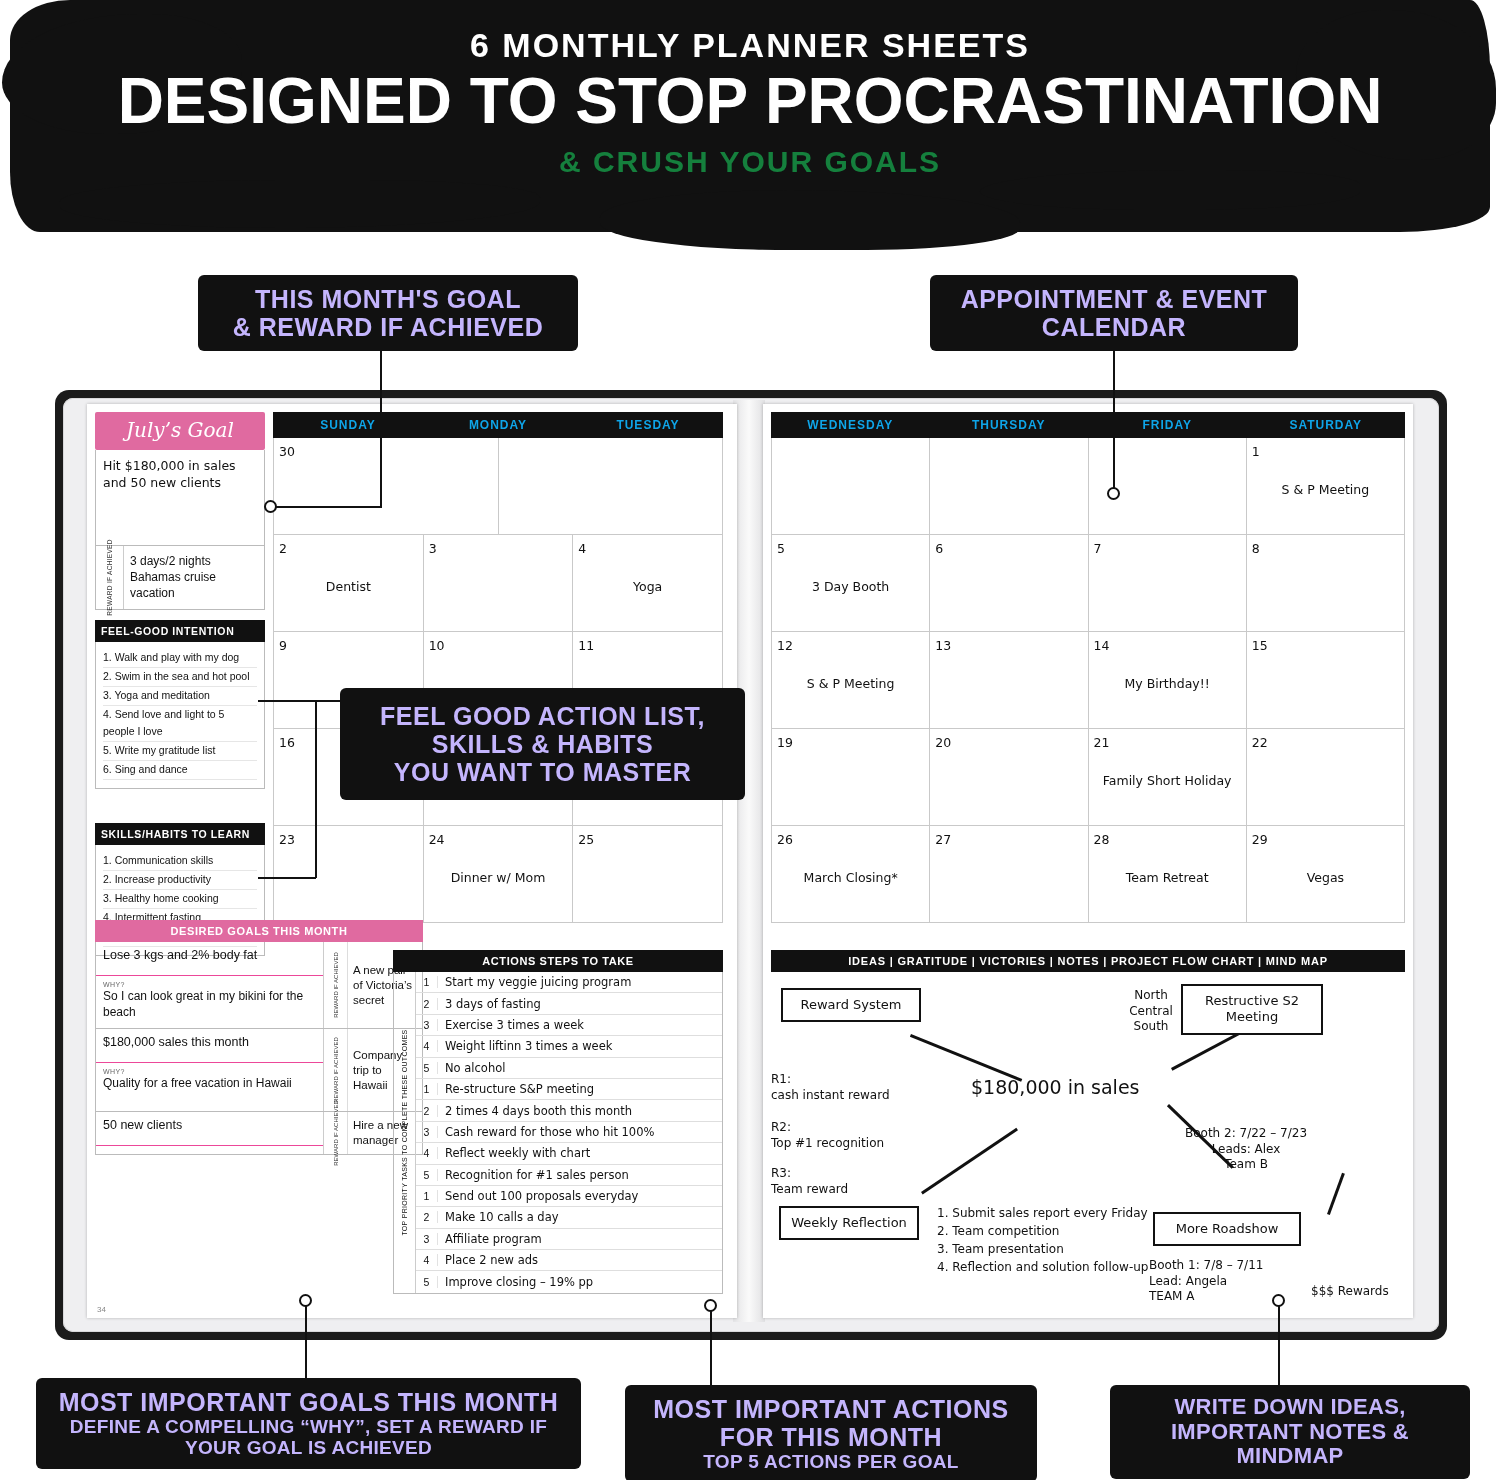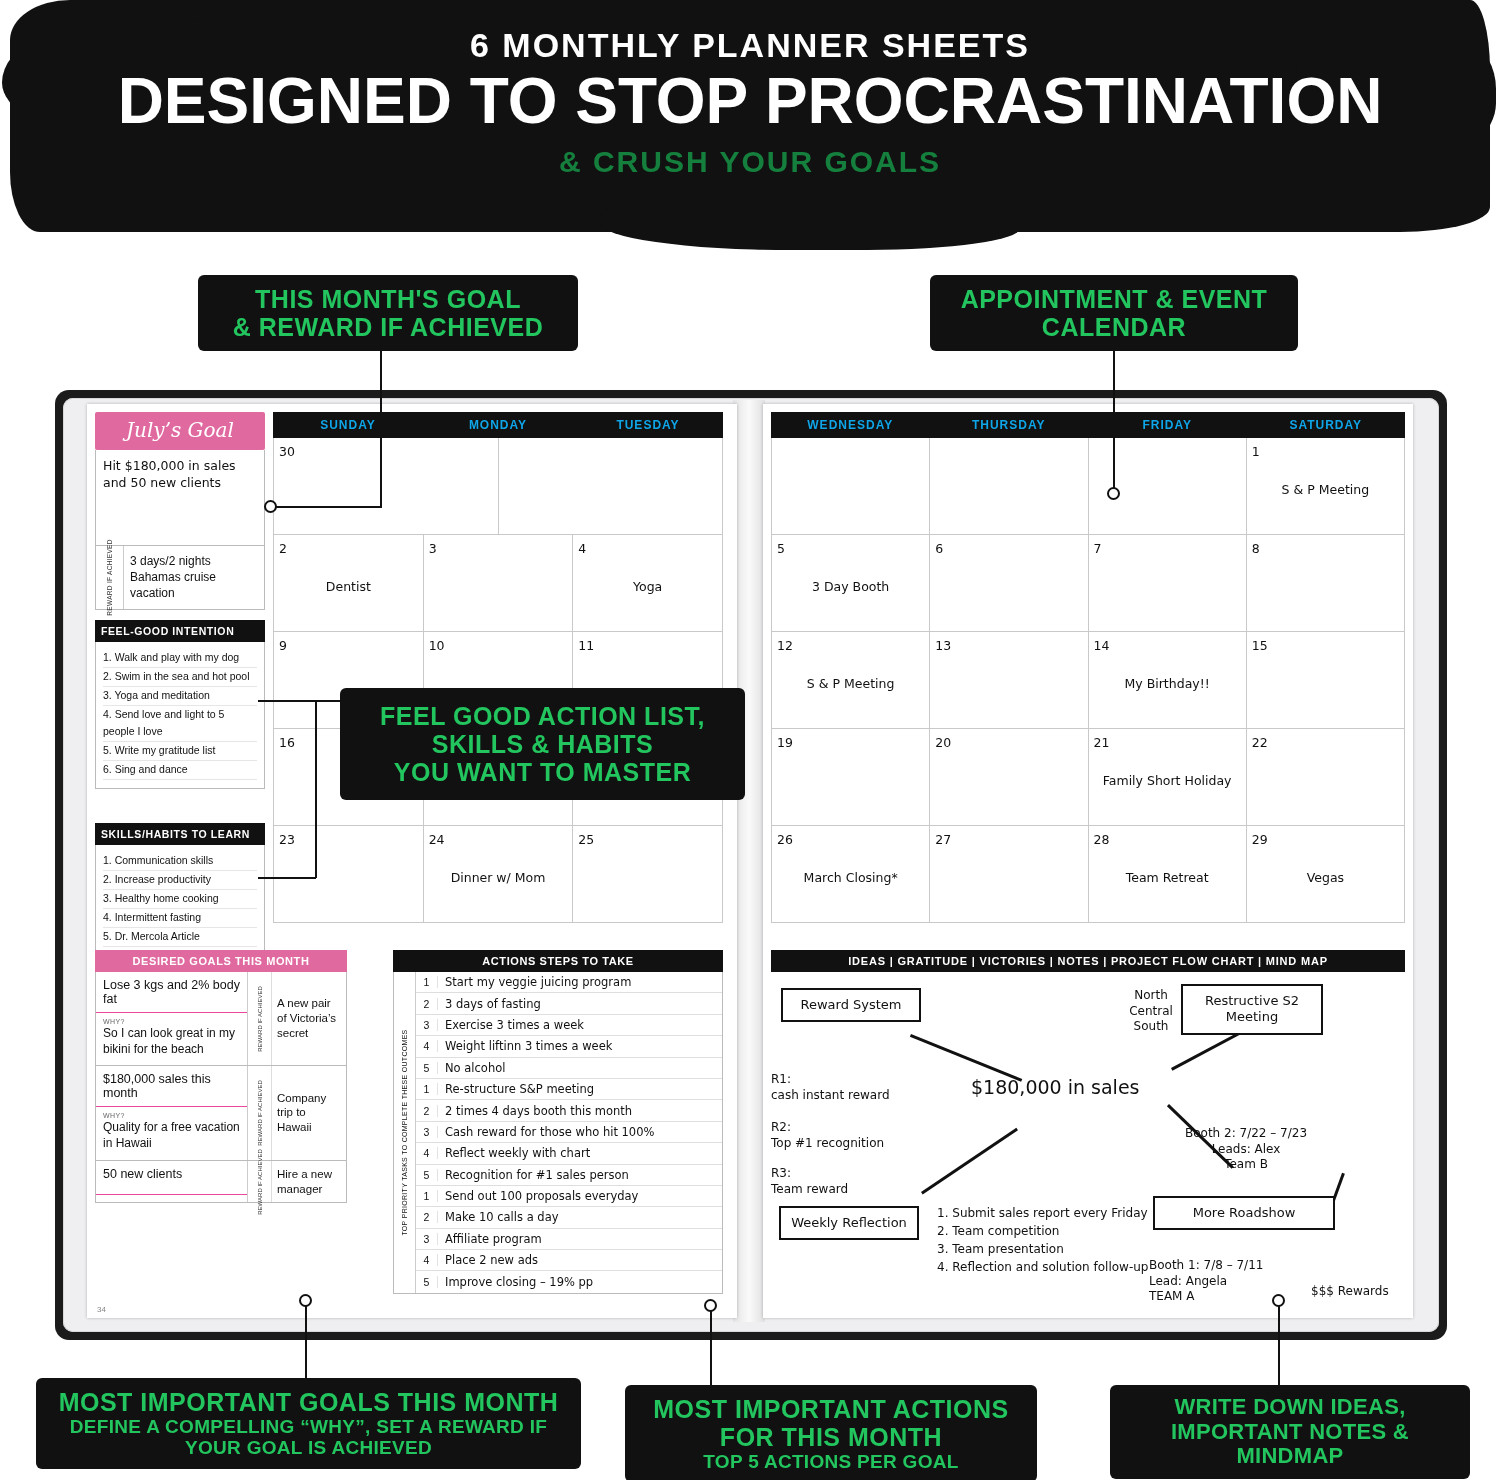--- a/index.html
+++ b/index.html
@@ -47,21 +47,21 @@
   .h-line2 {
     color:#fff; font-size:64px; font-weight:bold; letter-spacing:0px; margin-top:4px;
     line-height:1.0;
   }
   .h-line3 {
     color:#15803d; font-size:30px; letter-spacing:2px; font-weight:bold; margin-top:12px;
   }
 
   
   .callout {
-    position:absolute; background:#111; color:#22c55e; text-align:center;
+    position:absolute; background:#111; color:#c4b5fd; text-align:center;
     border-radius:6px; padding:10px 16px; font-weight:bold; line-height:1.12;
     z-index:12;
   }
   .callout .big { font-size:25px; letter-spacing:.5px; display:block; }
   .callout .small { font-size:19px; letter-spacing:.3px; display:block; }
   .callout .mid { font-size:22px; letter-spacing:.3px; display:block; }
 
   #co-goal { left:198px; top:275px; width:380px; }
   #co-cal  { left:930px; top:275px; width:368px; }
   #co-feel { left:340px; top:688px; width:405px; padding:14px 16px; }
@@ -144,21 +144,21 @@
   }
   .cal-row .cal-cell:first-child { border-left:1px solid #c9c9c9; }
   .cal-num { font-size:12.5px; font-family:"DejaVu Sans", sans-serif; }
   .cal-ev {
     position:absolute; left:0; right:0; top:44px; text-align:center;
     font-size:12.5px; font-family:"DejaVu Sans", sans-serif;
   }
 
   
   .desired {
-    position:absolute; left:8px; top:546px; width:252px;
+    position:absolute; left:8px; top:516px; width:328px;
   }
   .pink-head {
     background:#e06aa0; color:#fff; font-size:11px; font-weight:bold;
     text-align:center; letter-spacing:.6px; padding:5px 0;
   }
   .goal-block { display:flex; border:1px solid #bbb; border-top:none; }
   .goal-left-col { flex:1; border-right:1px solid #ccc; }
   .gl-main { padding:6px 7px; font-size:12.5px; min-height:34px; }
   .gl-why { padding:4px 7px 8px; font-size:12px; line-height:1.3; min-height:48px; }
   .gl-why .why { font-size:7px; color:#666; letter-spacing:.4px; }
@@ -539,21 +539,21 @@
 
       <div class="mnode" style="left:10px; top:12px; width:140px;">
         <span>Reward System</span>
       </div>
       <div class="mnode" style="left:410px; top:8px; width:142px;">
         <span>Restructive S2 Meeting</span>
       </div>
       <div class="mnode" style="left:8px; top:230px; width:140px;">
         <span>Weekly Reflection</span>
       </div>
-      <div class="mnode" style="left:382px; top:220px; width:182px;">
+      <div class="mnode" style="left:382px; top:236px; width:148px;">
         <span>More Roadshow</span>
       </div>
 
       <div class="mcenter" style="left:200px; top:100px;">$180,000 in sales</div>
 
       <div class="mtxt" style="left:352px; top:12px; width:56px; text-align:center; white-space:pre-line;">North Central South</div>
       <div class="mtxt" style="left:0px; top:96px; white-space:pre-line;">R1:
 cash instant reward</div>
       <div class="mtxt" style="left:0px; top:144px; white-space:pre-line;">R2:
 Top #1 recognition</div>

